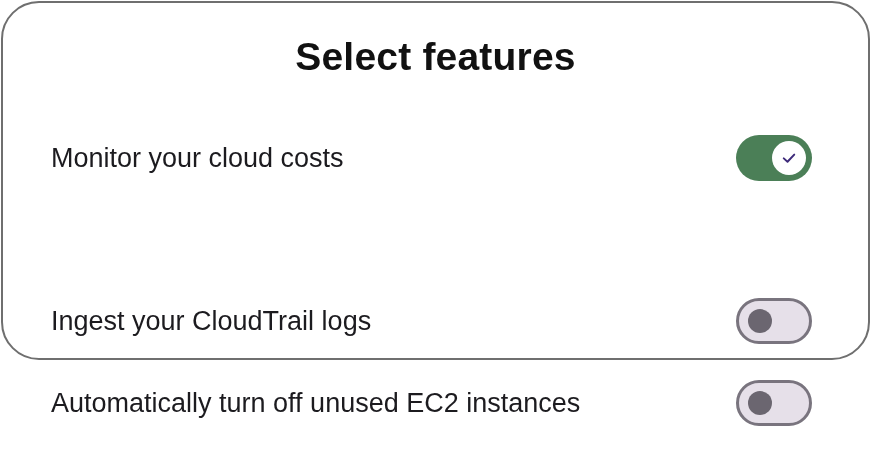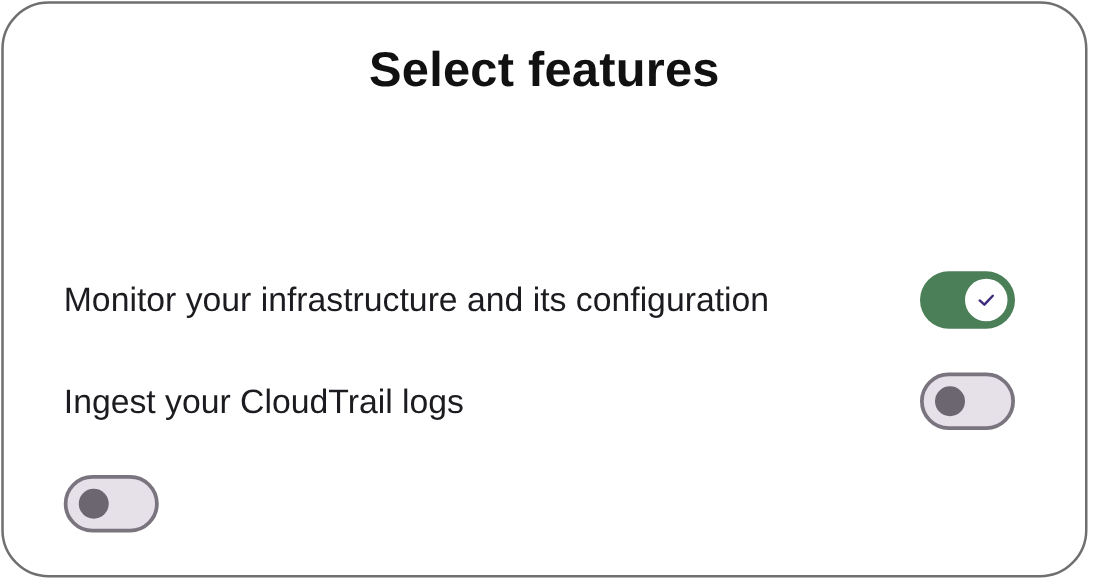--- a/index.html
+++ b/index.html
@@ -8,21 +8,21 @@
       background: #ffffff;
       width: 875px;
       height: 467px;
       overflow: hidden;
     }
     .card {
       position: absolute;
       left: 1px;
       top: 1px;
       width: 869px;
-      height: 461px;
+      height: 359px;
       border: 2px solid #6f6f6f;
       border-radius: 38px;
       background: #ffffff;
       box-sizing: border-box;
       font-family: "Liberation Sans", sans-serif;
     }
     .title {
       position: absolute;
       left: 0;
       right: 0;
@@ -88,37 +88,38 @@
       width: 18px;
       height: 18px;
     }
   </style>
 </head>
 <body>
 
 <div class="card">
   <div class="title">Select features</div>
 
-
-  <div class="row" style="top:213px;">
-    <span class="row-label">Monitor your infrastructure and its configuration</span>
+  <div class="row" style="top:131px;">
+    <span class="row-label">Monitor your cloud costs</span>
     <div class="switch on" role="switch" aria-checked="true">
       <span class="knob">
         <svg viewBox="0 0 24 24">
           <path d="M5 12.5 L10 17 L19 7.5" fill="none" stroke="#3d2a7a" stroke-width="2.6" stroke-linecap="round" stroke-linejoin="round"></path>
         </svg>
       </span>
     </div>
   </div>
 
+
   <div class="row" style="top:294px;gap:44px;">
     <span class="row-label">Ingest your CloudTrail logs</span>
     <div class="switch off" role="switch" aria-checked="false">
       <span class="knob"></span>
     </div>
   </div>
 
   <div class="row" style="top:376px;">
+    <span class="row-label">Automatically turn off unused EC2 instances</span>
     <div class="switch off" role="switch" aria-checked="false">
       <span class="knob"></span>
     </div>
   </div>
 </div>
 
 </body></html>

